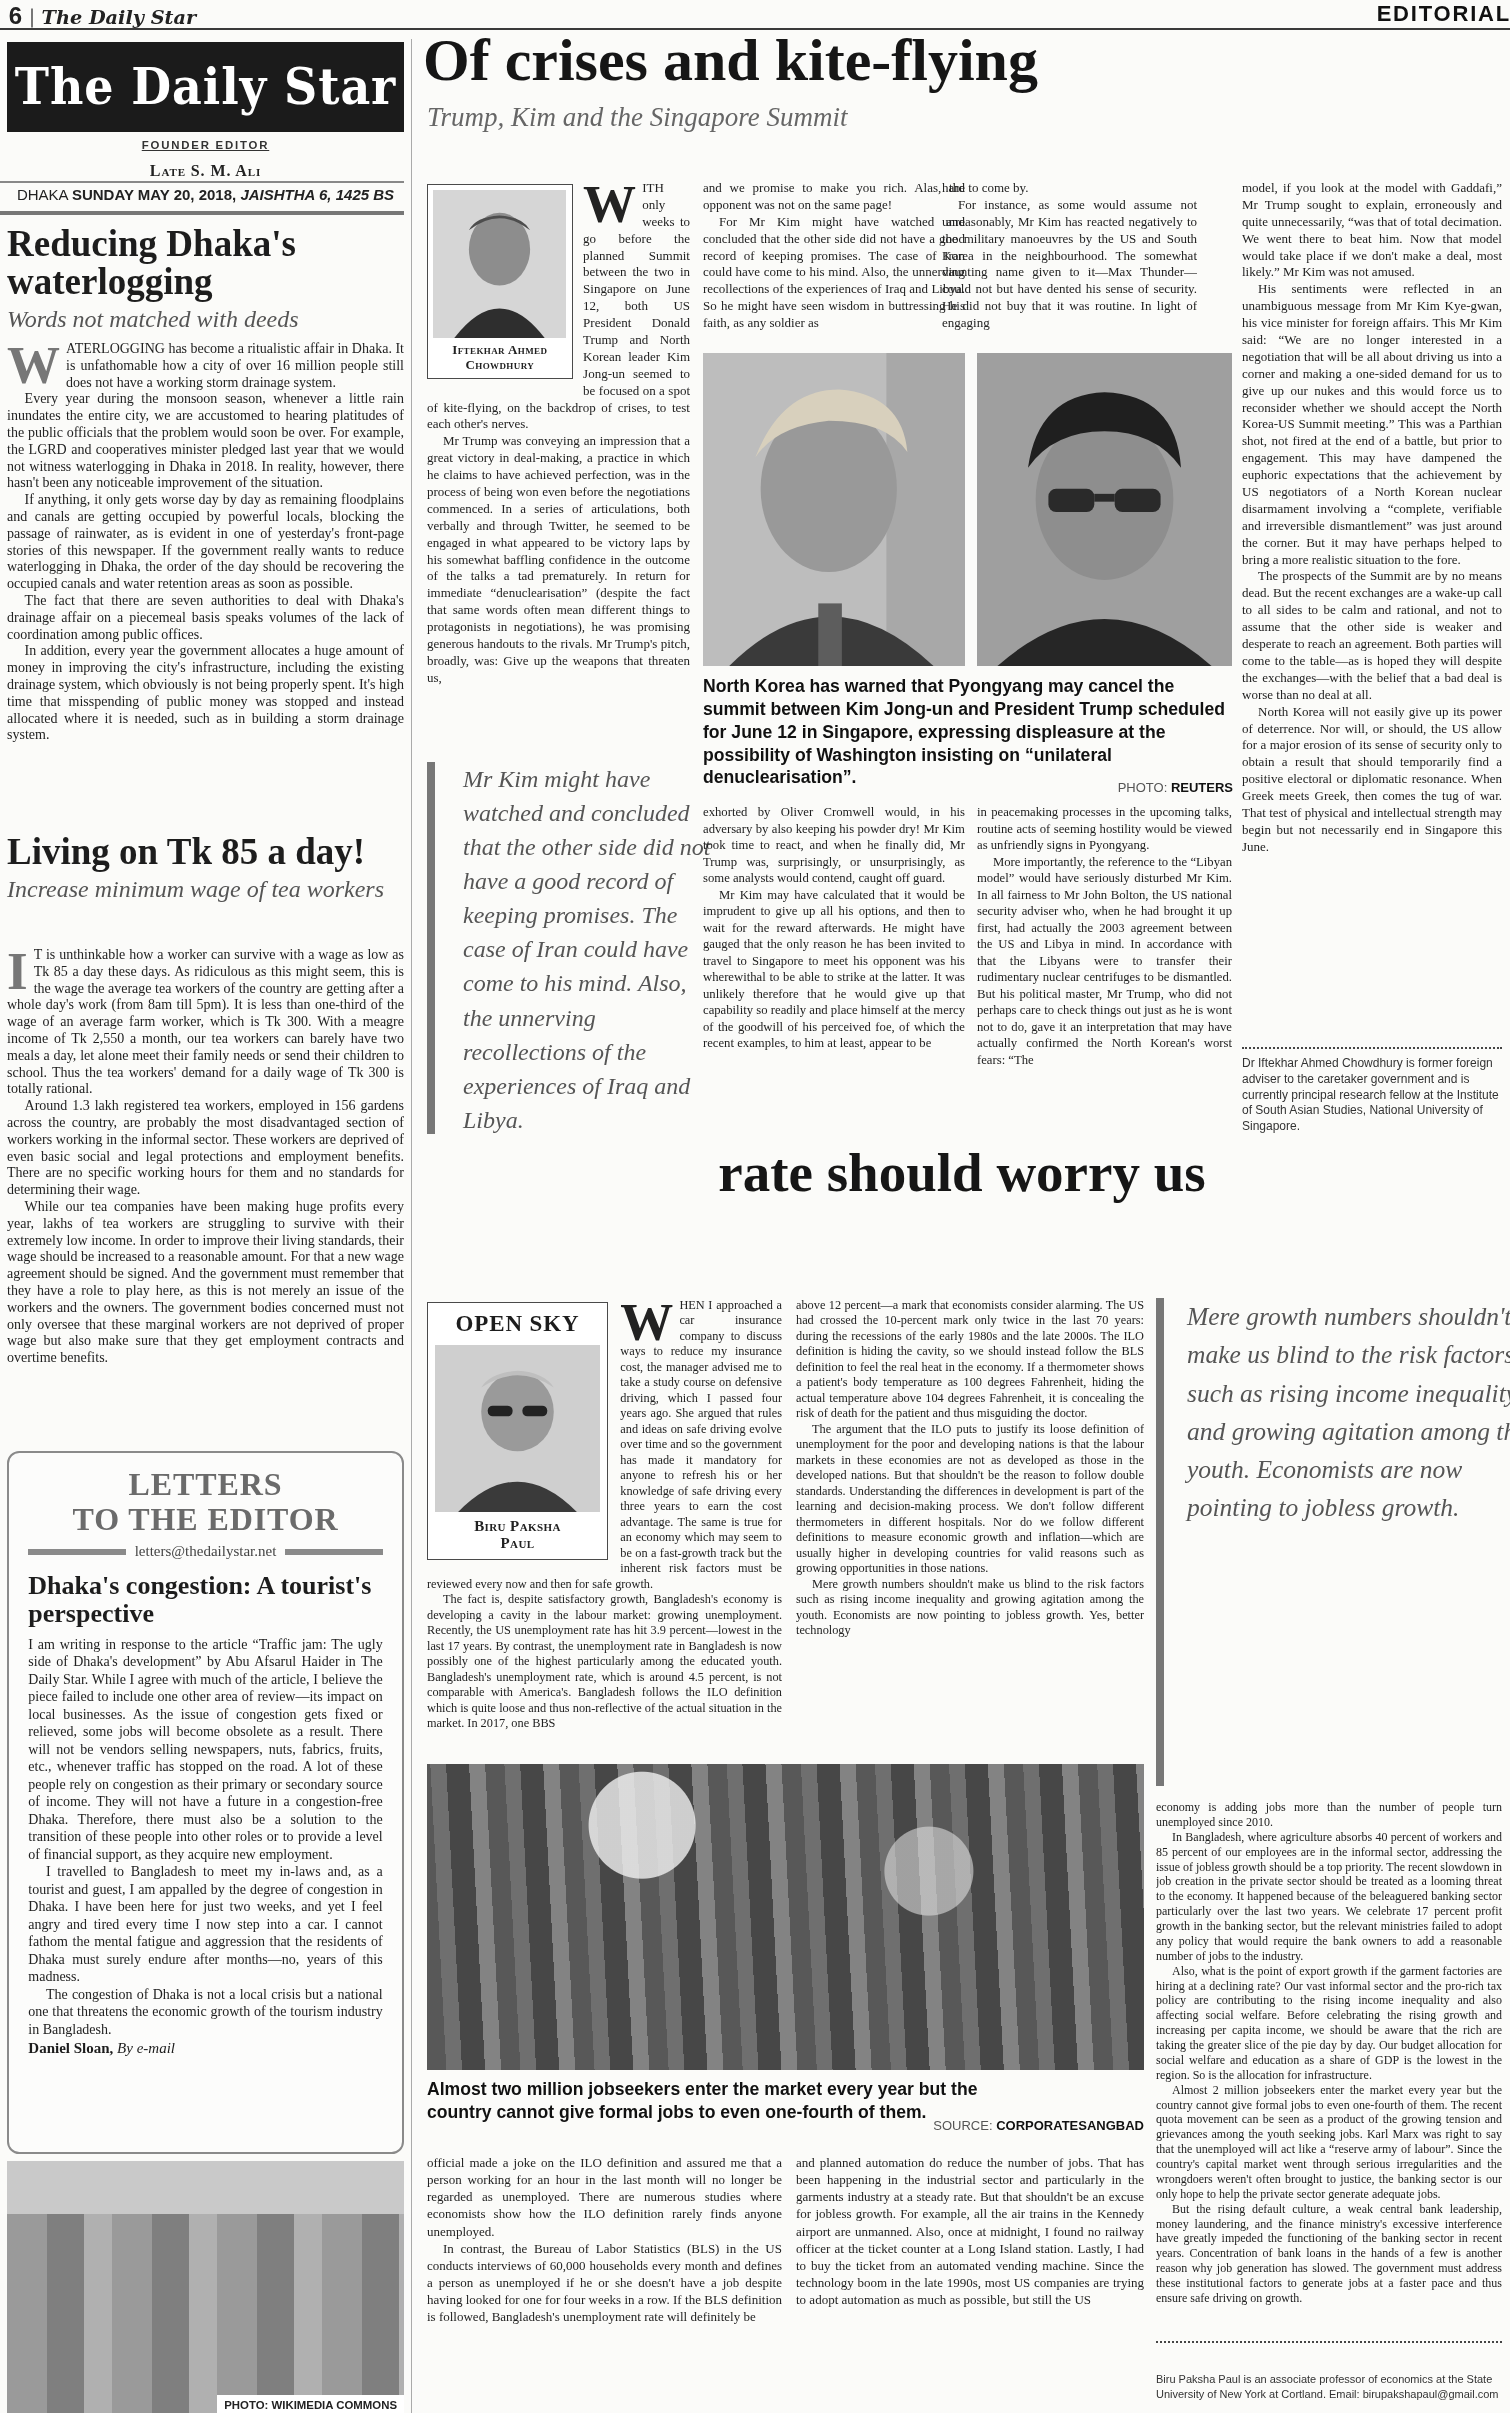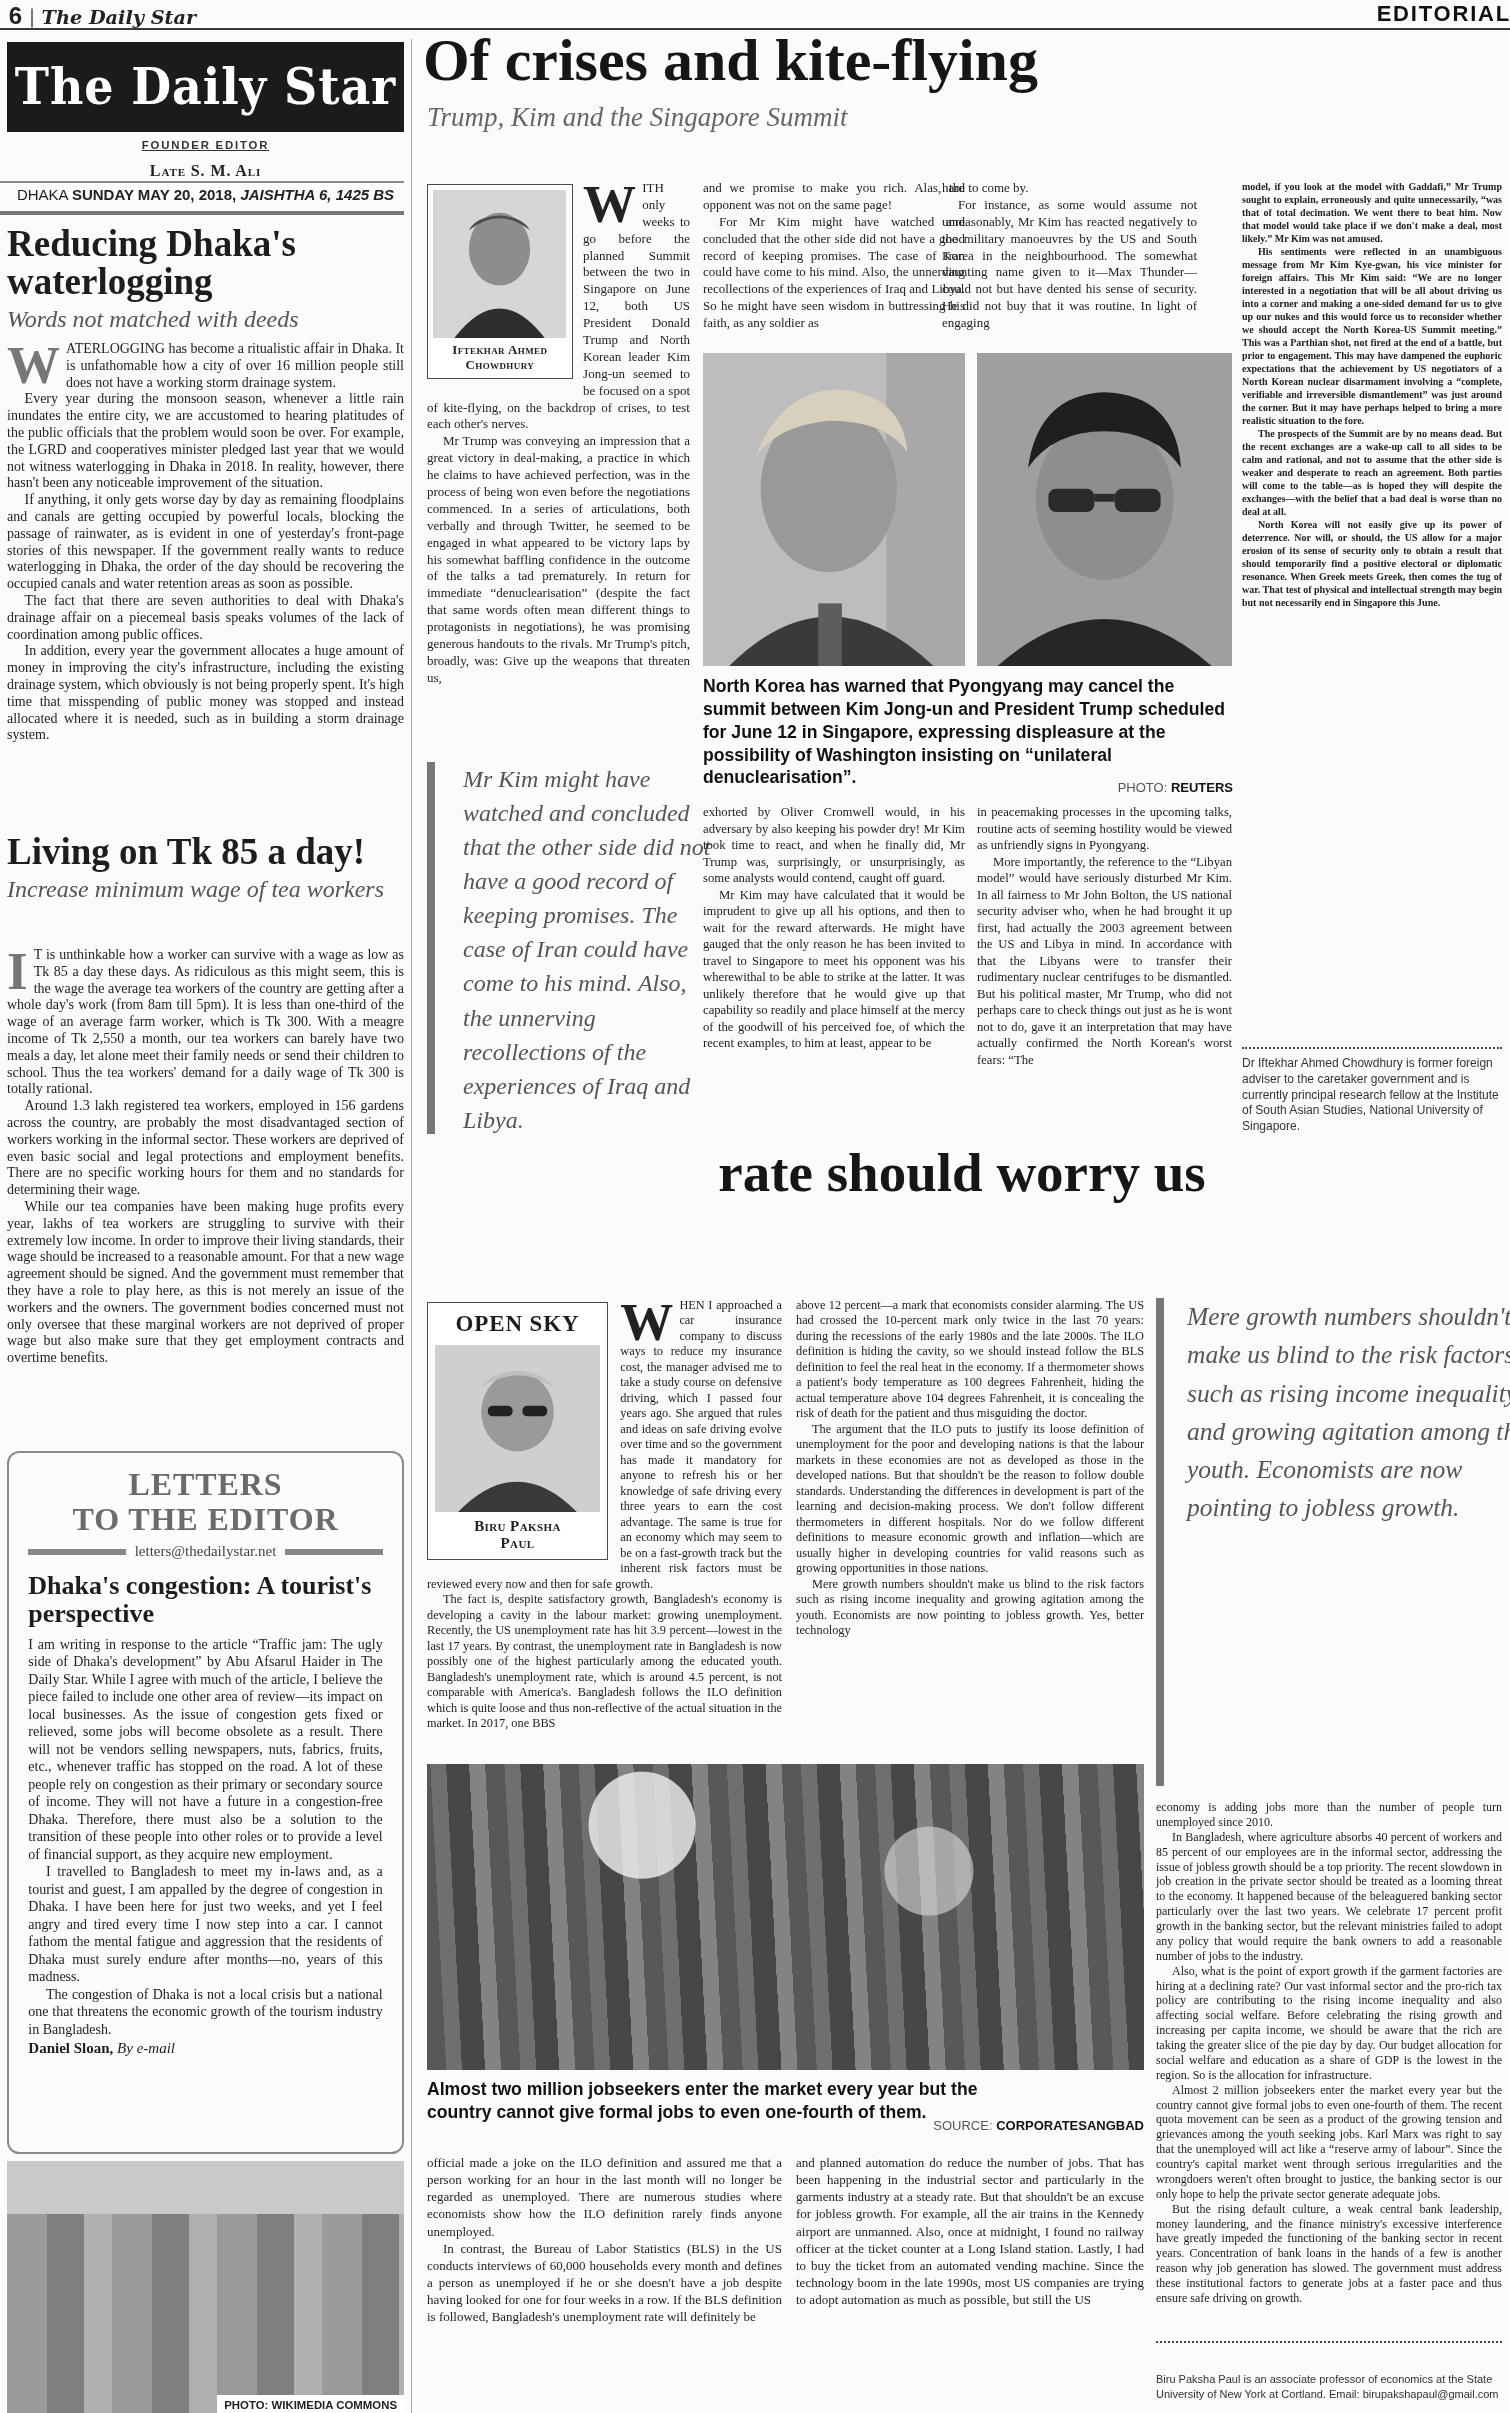--- a/index.html
+++ b/index.html
@@ -244,21 +244,21 @@
 
 <div class="abs ovh colp body-text" style="left:703px;top:804px;width:262px;height:341px;font-size:12.7px;">
     <p>exhorted by Oliver Cromwell would, in his adversary by also keeping his powder dry! Mr Kim took time to react, and when he finally did, Mr Trump was, surprisingly, or unsurprisingly, as some analysts would contend, caught off guard.</p>
     <p>Mr Kim may have calculated that it would be imprudent to give up all his options, and then to wait for the reward afterwards. He might have gauged that the only reason he has been invited to travel to Singapore to meet his opponent was his wherewithal to be able to strike at the latter. It was unlikely therefore that he would give up that capability so readily and place himself at the mercy of the goodwill of his perceived foe, of which the recent examples, to him at least, appear to be</p>
   </div>
 <div class="abs ovh colp body-text" style="left:977px;top:804px;width:255px;height:341px;font-size:12.7px;">
     <p>in peacemaking processes in the upcoming talks, routine acts of seeming hostility would be viewed as unfriendly signs in Pyongyang.</p>
     <p>More importantly, the reference to the “Libyan model” would have seriously disturbed Mr Kim. In all fairness to Mr John Bolton, the US national security adviser who, when he had brought it up first, had actually the 2003 agreement between the US and Libya in mind. In accordance with that the Libyans were to transfer their rudimentary nuclear centrifuges to be dismantled. But his political master, Mr Trump, who did not perhaps care to check things out just as he is wont not to do, gave it an interpretation that may have actually confirmed the North Korean's worst fears: “The</p>
   </div>
 
-<div class="abs ovh colp body-text" style="left:1242px;top:180px;width:260px;height:859px;font-size:10px;font-weight:bold;">
+<div class="abs ovh colp body-text" style="left:1242px;top:180px;width:260px;height:859px;font-size:13px;">
     <p>model, if you look at the model with Gaddafi,” Mr Trump sought to explain, erroneously and quite unnecessarily, “was that of total decimation. We went there to beat him. Now that model would take place if we don't make a deal, most likely.” Mr Kim was not amused.</p>
     <p>His sentiments were reflected in an unambiguous message from Mr Kim Kye-gwan, his vice minister for foreign affairs. This Mr Kim said: “We are no longer interested in a negotiation that will be all about driving us into a corner and making a one-sided demand for us to give up our nukes and this would force us to reconsider whether we should accept the North Korea-US Summit meeting.” This was a Parthian shot, not fired at the end of a battle, but prior to engagement. This may have dampened the euphoric expectations that the achievement by US negotiators of a North Korean nuclear disarmament involving a “complete, verifiable and irreversible dismantlement” was just around the corner. But it may have perhaps helped to bring a more realistic situation to the fore.</p>
     <p>The prospects of the Summit are by no means dead. But the recent exchanges are a wake-up call to all sides to be calm and rational, and not to assume that the other side is weaker and desperate to reach an agreement. Both parties will come to the table—as is hoped they will despite the exchanges—with the belief that a bad deal is worse than no deal at all.</p>
     <p>North Korea will not easily give up its power of deterrence. Nor will, or should, the US allow for a major erosion of its sense of security only to obtain a result that should temporarily find a positive electoral or diplomatic resonance. When Greek meets Greek, then comes the tug of war. That test of physical and intellectual strength may begin but not necessarily end in Singapore this June.</p>
   </div>
 <div class="abs dotted" style="left:1242px;top:1047px;width:260px;"></div>
 <div class="abs ovh bio" style="left:1242px;top:1056px;width:260px;height:81px;">Dr Iftekhar Ahmed Chowdhury is former foreign adviser to the caretaker government and is currently principal research fellow at the Institute of South Asian Studies, National University of Singapore.</div>
 
 <div class="a2-title">
   <div>rate should worry us</div>

